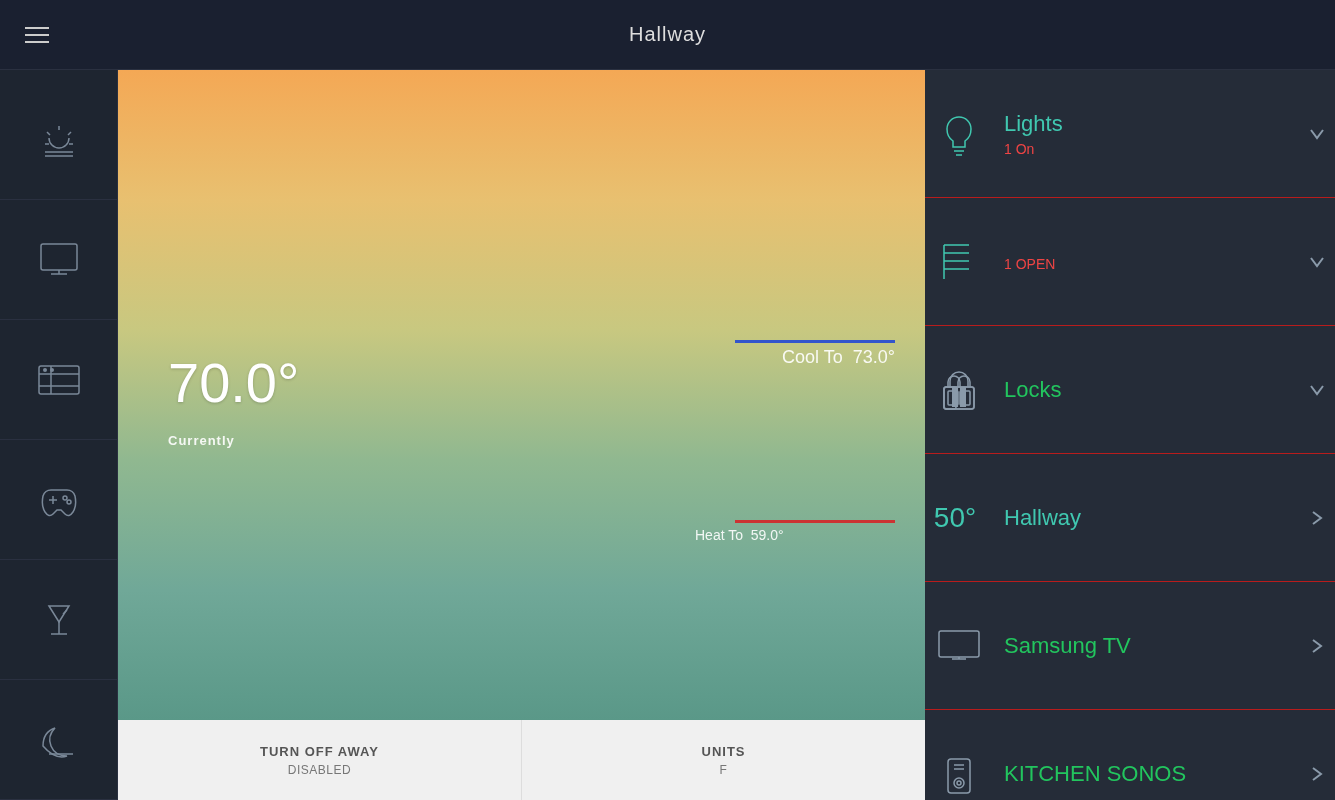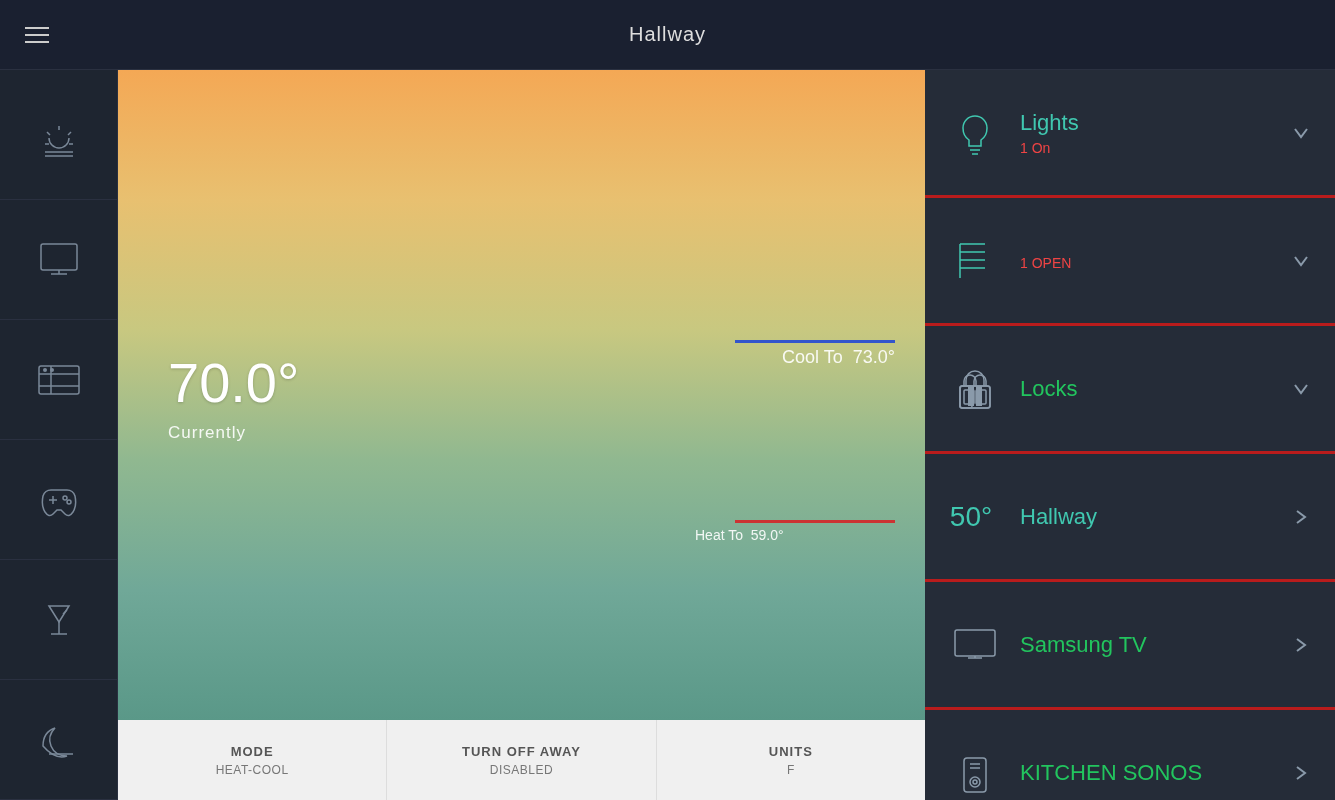--- a/index.html
+++ b/index.html
@@ -101,24 +101,24 @@
       left: 50px;
       color: white;
     }
     .temp-current {
       font-size: 56px;
       font-weight: 200;
       color: white;
       text-shadow: 0 1px 3px rgba(0,0,0,0.2);
     }
     .temp-label {
-      font-size: 17px;
-      font-weight: 400;
+      font-size: 13px;
+      font-weight: 700;
       color: rgba(255,255,255,0.9);
-      margin-top: 8px;
+      margin-top: 18px;
       letter-spacing: 1px;
     }
 
     
     .cool-line-container {
       position: absolute;
       top: 270px;
       right: 30px;
       width: 200px;
     }
@@ -195,23 +195,23 @@
       width: 410px;
       background: #252c38;
       display: flex;
       flex-direction: column;
       overflow-y: auto;
       flex-shrink: 0;
     }
     .right-item {
       display: flex;
       align-items: center;
-      padding: 0 20px;
+      padding: 0 4px;
       height: 128px;
-      border-bottom: 3px solid #b91c1c;
+      border-bottom: 1px solid #b91c1c;
       cursor: pointer;
       flex-shrink: 0;
     }
     .right-icon {
       width: 60px;
       height: 60px;
       display: flex;
       align-items: center;
       justify-content: center;
       flex-shrink: 0;
@@ -358,24 +358,20 @@
     </div>
 
     <div class="heat-line-container">
       <div class="heat-line"></div>
       <div class="heat-label">
         <span>Heat To</span>&nbsp;&nbsp;<span>59.0°</span>
       </div>
     </div>
 
     <div class="thermostat-controls">
-      <div class="control-item">
-        <div class="control-label">MODE</div>
-        <div class="control-value">HEAT-COOL</div>
-      </div>
       <div class="control-item">
         <div class="control-label">TURN OFF AWAY</div>
         <div class="control-value">DISABLED</div>
       </div>
       <div class="control-item">
         <div class="control-label">UNITS</div>
         <div class="control-value">F</div>
       </div>
     </div>
   </div>

